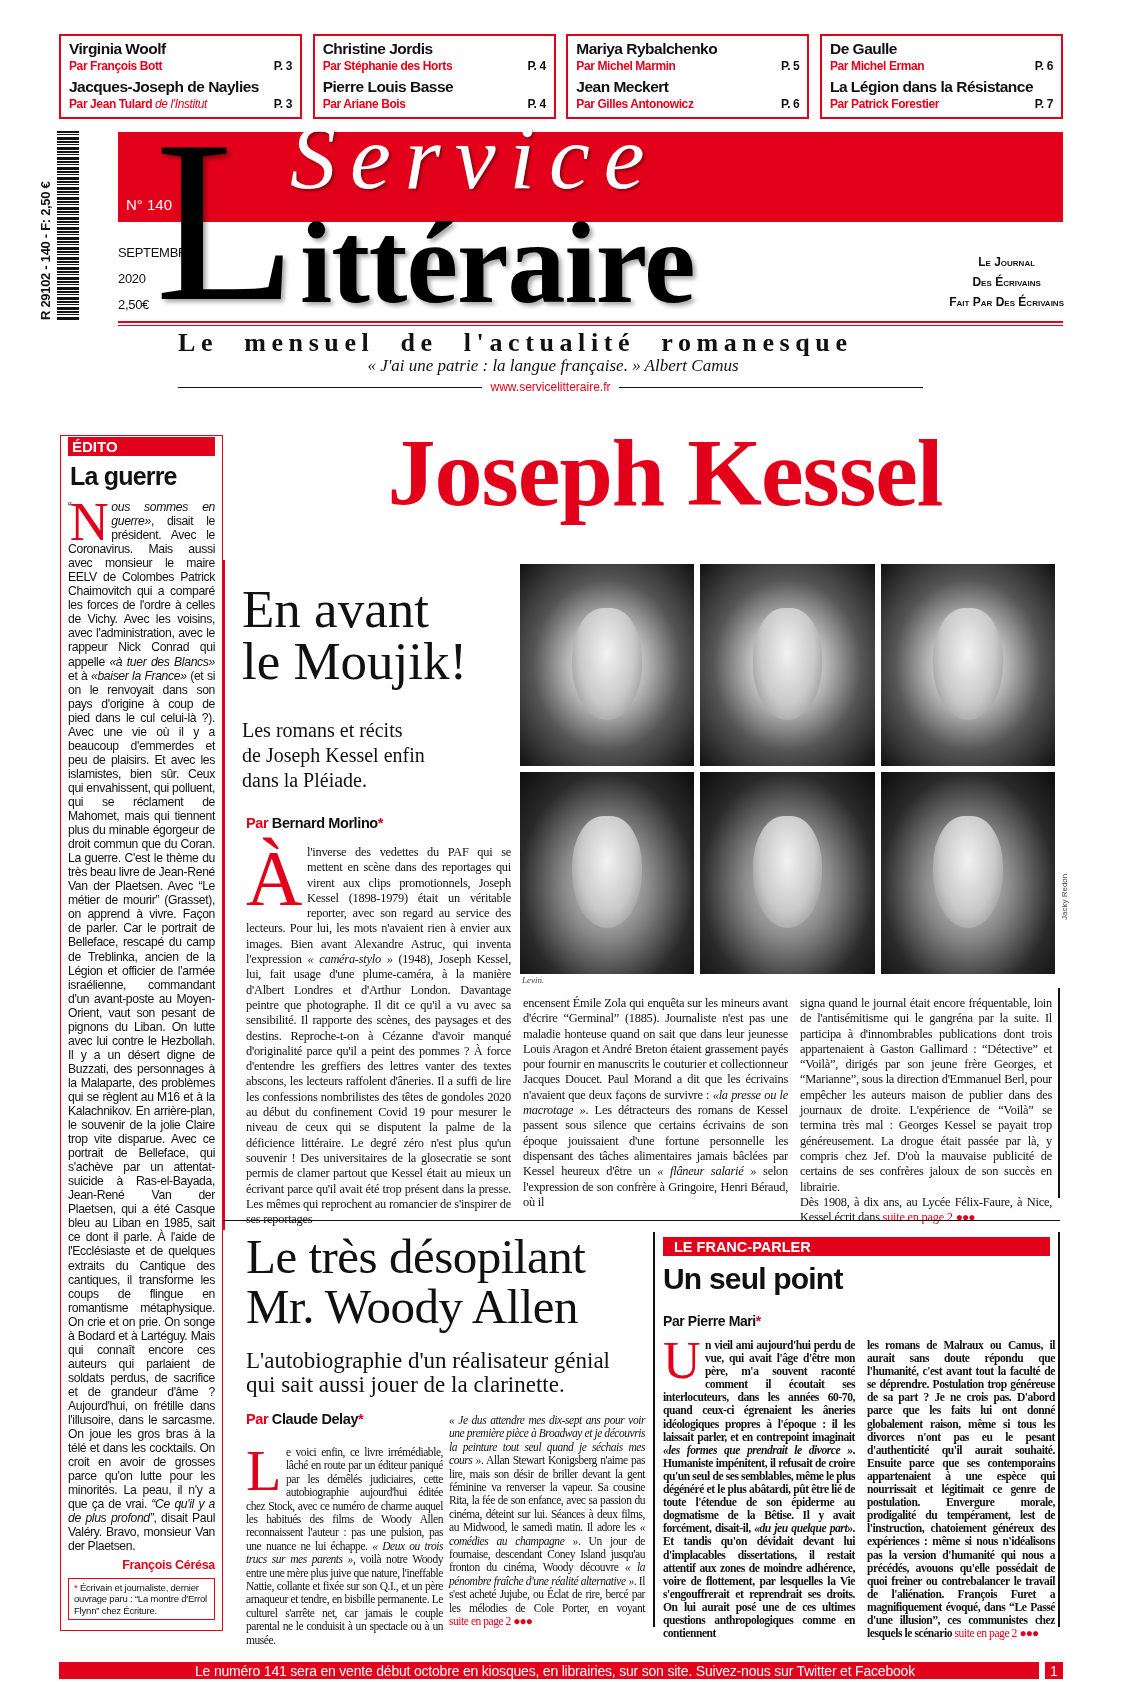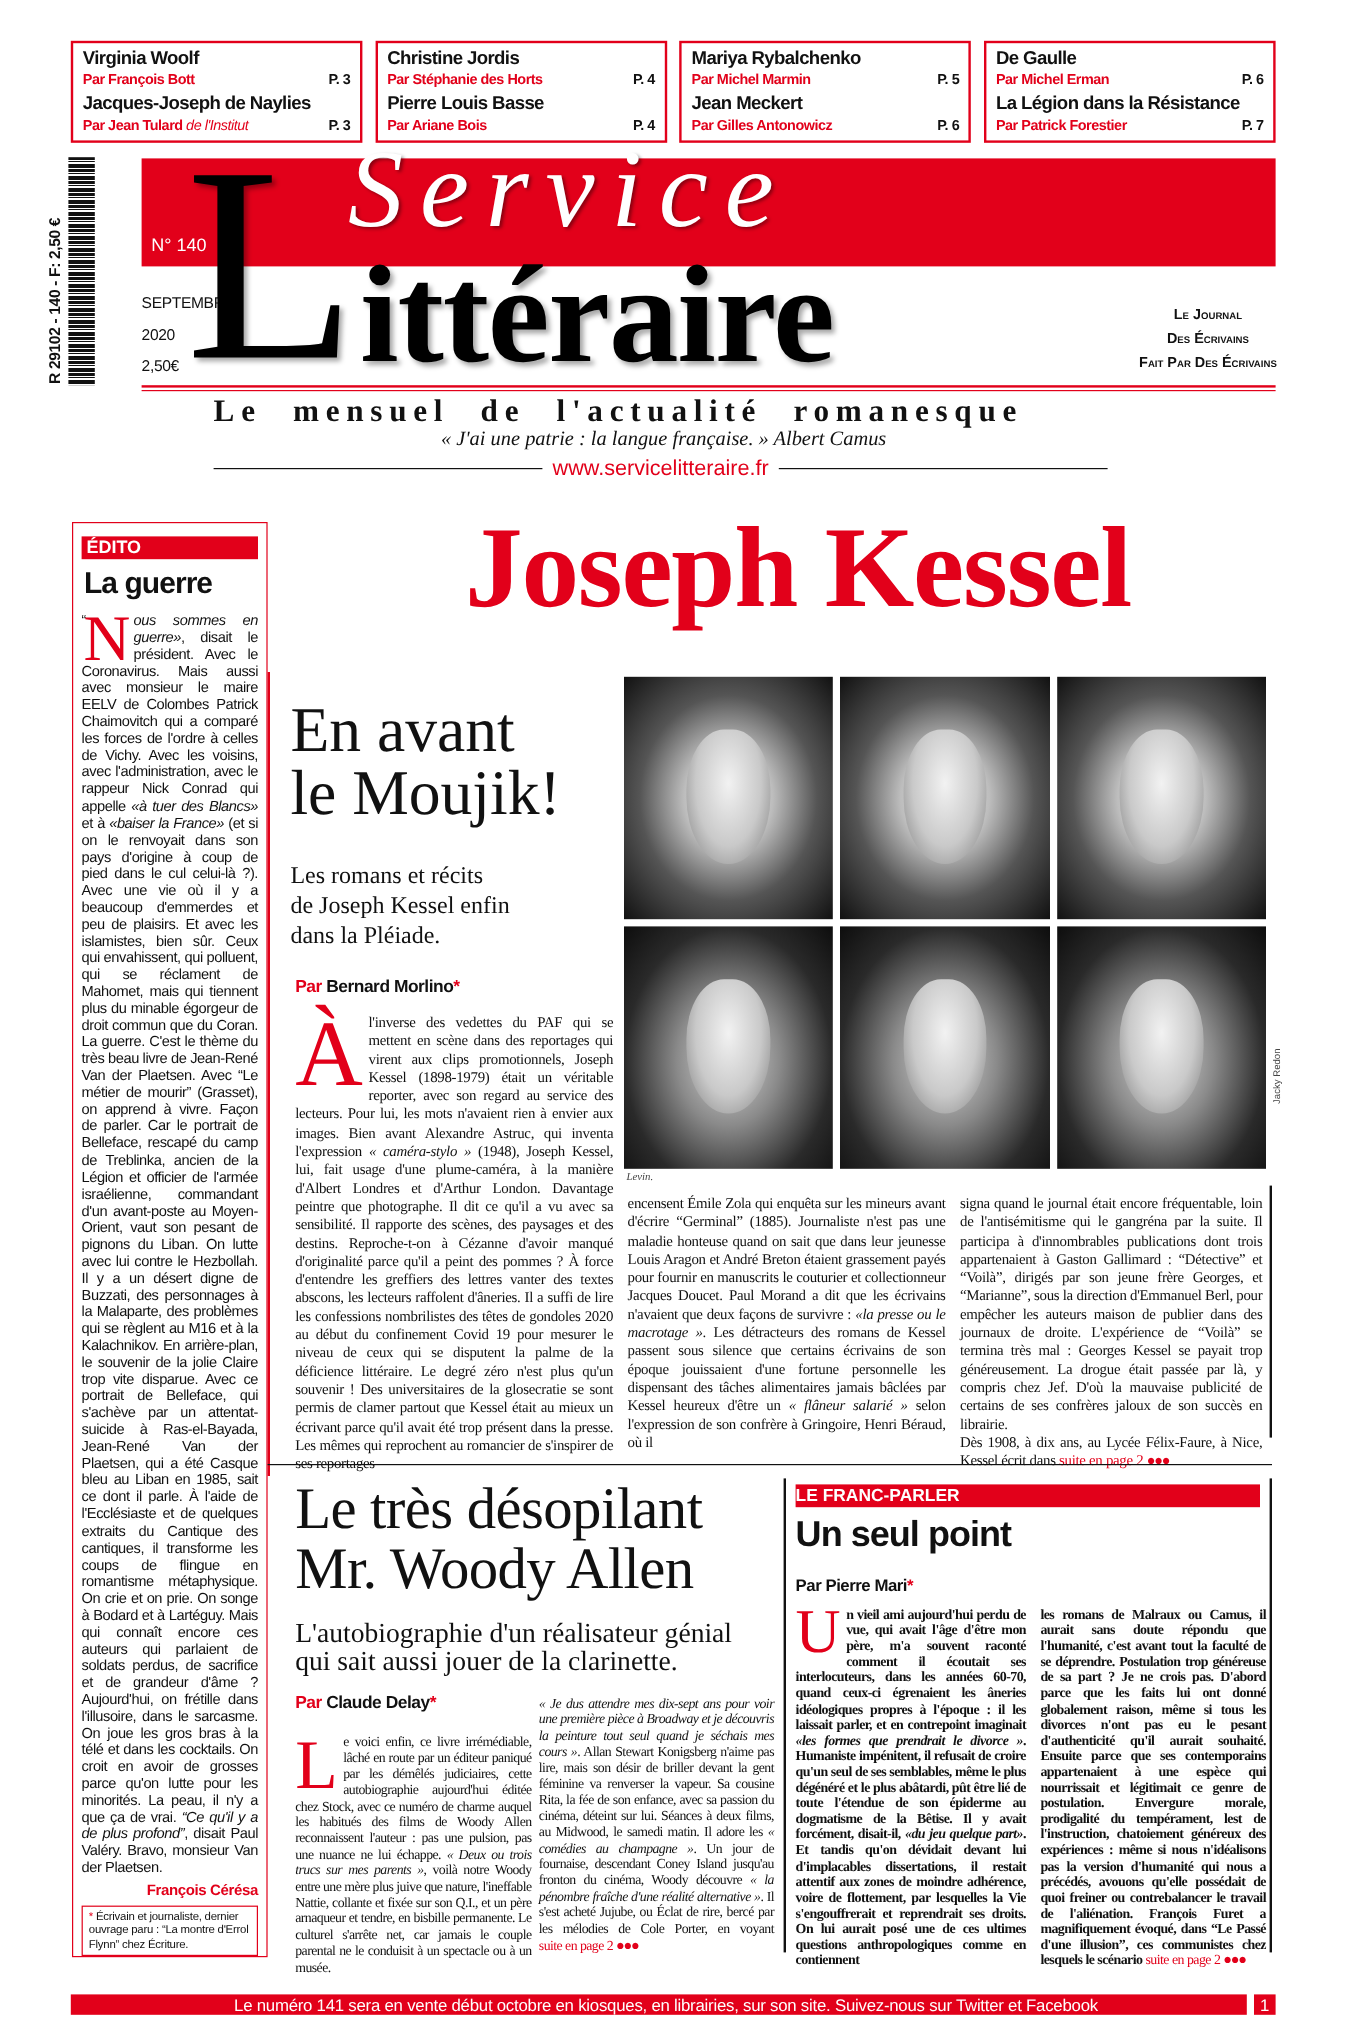--- a/index.html
+++ b/index.html
@@ -26,24 +26,24 @@
   .logo-L { position: absolute; left: 155px; top: 105px; font-family: "Liberation Serif", serif; font-size: 232px; line-height: 1; color: #000; text-shadow: 3px 3px 4px rgba(0,0,0,0.35); }
   .logo-service { position: absolute; left: 290px; top: 104px; font-family: "Liberation Serif", serif; font-style: italic; font-size: 92px; color: #fff; letter-spacing: 14px; text-shadow: 2px 2px 3px rgba(0,0,0,0.4); }
   .logo-litteraire { position: absolute; left: 300px; top: 205px; font-family: "Liberation Serif", serif; font-weight: bold; font-size: 116px; line-height: 1; color: #000; letter-spacing: -1px; text-shadow: 3px 3px 4px rgba(0,0,0,0.35); }
   .mast-tag { position: absolute; right: 58px; top: 252px; text-align: center; font-family: "Liberation Sans", sans-serif; font-weight: bold; font-variant: small-caps; font-size: 12px; line-height: 20px; }
   .mast-rule1 { position: absolute; left: 118px; top: 321px; width: 945px; height: 2px; background: #e2001a; }
   .mast-rule2 { position: absolute; left: 118px; top: 325px; width: 945px; height: 1px; background: #e2001a; }
   .tagline { position: absolute; left: 178px; top: 328px; width: 750px; text-align: left; font-family: "Liberation Serif", serif; font-weight: bold; font-size: 26px; letter-spacing: 5.6px; word-spacing: 14px; }
   .quote { position: absolute; left: 178px; top: 356px; width: 750px; text-align: center; font-style: italic; font-size: 17px; }
   .url-row { position: absolute; left: 178px; top: 380px; width: 745px; display: flex; align-items: center; gap: 8px; }
   .url-row .line { flex: 1; height: 1px; background: #111; }
-  .url-row .url { font-family: "Liberation Sans", sans-serif; font-size: 18px; color: #e2001a; }
-
-  
-  .edito { position: absolute; left: 60px; top: 435px; width: 163px; height: 1196px; border: 1.5px solid #e2001a; padding: 11px 7px 0 7px; }
+  .url-row .url { font-family: "Liberation Sans", sans-serif; font-size: 12px; color: #e2001a; }
+
+  
+  .edito { position: absolute; left: 60px; top: 435px; width: 163px; height: 1196px; border: 1.5px solid #e2001a; padding: 1px 7px 0 7px; }
   .edito .kicker { background: #e2001a; color: #fff; font-family: "Liberation Sans", sans-serif; font-weight: bold; font-size: 15px; padding: 0 4px; height: 19px; line-height: 20px; }
   .edito .title { font-family: "Liberation Sans", sans-serif; font-weight: bold; font-size: 25px; letter-spacing: -0.8px; margin: 6px 0 9px 2px; }
   .edito .body { font-family: "Liberation Sans", sans-serif; font-size: 12.2px; line-height: 14.05px; text-align: justify; letter-spacing: -0.35px; hyphens: manual; }
   .edito .dropcap { float: left; font-family: "Liberation Serif", serif; color: #e2001a; font-size: 54px; line-height: 40px; margin: 2px 3px 0 -2px; }
   .edito .sign { text-align: right; color: #e2001a; font-family: "Liberation Sans", sans-serif; font-weight: bold; font-size: 12.5px; margin-top: 4px; letter-spacing: -0.3px; }
   .edito .note { margin-top: 6px; border: 1.5px solid #e2001a; padding: 3px 5px; font-family: "Liberation Sans", sans-serif; font-size: 9.5px; line-height: 11.5px; letter-spacing: -0.2px; }
 
   
   .big-head { position: absolute; left: 270px; top: 425px; width: 790px; text-align: center; font-family: "Liberation Serif", serif; font-weight: bold; font-size: 96px; color: #e2001a; letter-spacing: -1px; line-height: 1; }
   .vrule-left { position: absolute; left: 223px; top: 560px; width: 1.5px; height: 670px; background: #e2001a; }
@@ -74,21 +74,21 @@
 
   
   .woody-h2 { position: absolute; left: 246px; top: 1232px; font-size: 49px; line-height: 50px; font-weight: normal; letter-spacing: -0.5px; }
   .woody-deck { position: absolute; left: 246px; top: 1349px; font-size: 23px; line-height: 24px; }
   .woody-byline { position: absolute; left: 246px; top: 1411px; }
   .col.woody { font-size: 11.5px; line-height: 13.4px; letter-spacing: -0.45px; }
   .col.woody .dropcap { font-size: 58px; line-height: 44px; margin-top: 3px; }
   .vrule-woody { position: absolute; left: 653px; top: 1232px; width: 1.5px; height: 395px; background: #111; }
 
   
-  .fp-kicker { position: absolute; left: 663px; top: 1237px; width: 387px; height: 19px; background: #e2001a; color: #fff; font-family: "Liberation Sans", sans-serif; font-weight: bold; font-size: 14.5px; padding-left: 0; line-height: 20px; }
+  .fp-kicker { position: absolute; left: 663px; top: 1237px; width: 387px; height: 19px; background: #e2001a; color: #fff; font-family: "Liberation Sans", sans-serif; font-weight: bold; font-size: 14.5px; padding-left: 11px; line-height: 20px; }
   .fp-title { position: absolute; left: 663px; top: 1262px; font-family: "Liberation Sans", sans-serif; font-weight: bold; font-size: 30px; letter-spacing: -0.8px; }
   .fp-byline { position: absolute; left: 663px; top: 1313px; font-family: "Liberation Sans", sans-serif; font-weight: bold; font-size: 14px; letter-spacing: -0.4px; }
   .col.fp { font-weight: bold; font-size: 11.6px; line-height: 13.1px; letter-spacing: -0.45px; }
   .col.fp .dropcap { font-weight: normal; font-size: 52px; line-height: 40px; margin-top: 2px; }
   .vrule-fp { position: absolute; left: 1058px; top: 1232px; width: 1.5px; height: 395px; background: #111; }
 
   
   .footer-bar { position: absolute; left: 59px; top: 1662px; width: 980px; height: 17px; background: #e2001a; color: #fff; text-align: center; font-family: "Liberation Sans", sans-serif; font-size: 14px; line-height: 18px; letter-spacing: -0.2px; padding-left: 12px; }
   .footer-page { position: absolute; left: 1045px; top: 1662px; width: 18px; height: 17px; background: #e2001a; color: #fff; text-align: center; font-family: "Liberation Sans", sans-serif; font-size: 14px; line-height: 18px; }
 </style>

